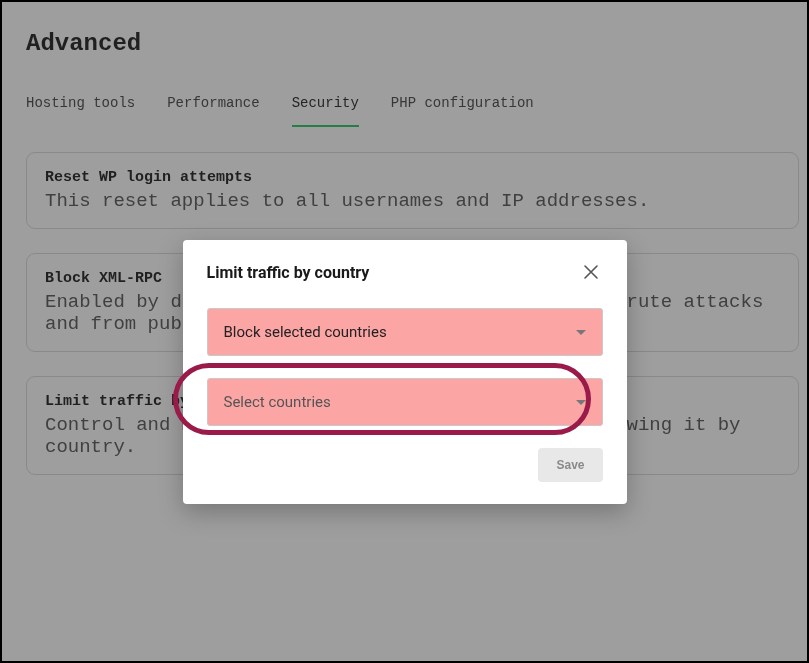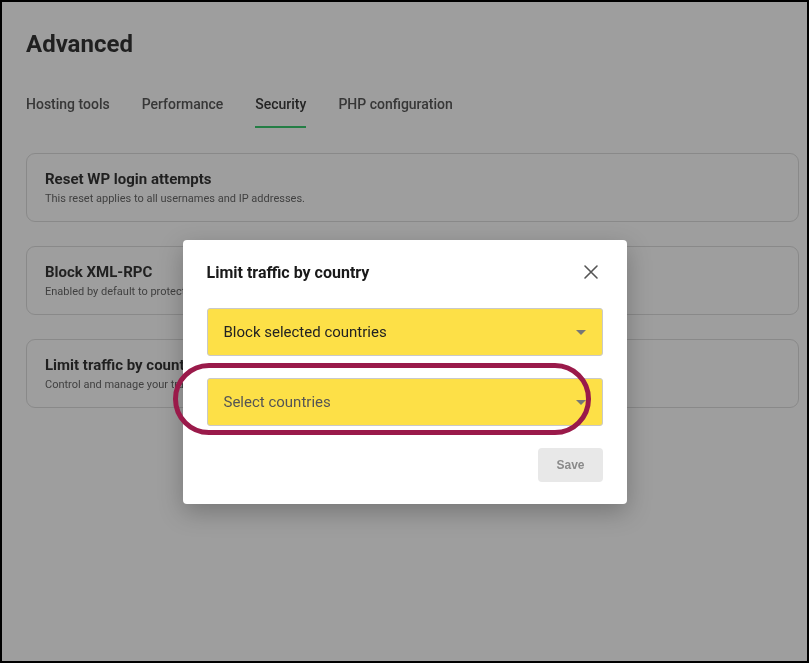--- a/index.html
+++ b/index.html
@@ -6,20 +6,21 @@
   body {
     font-family: -apple-system, BlinkMacSystemFont, "Segoe UI", Roboto, Helvetica, Arial, sans-serif;
     width: 809px; height: 663px;
     border: 2px solid #000;
     position: relative;
     background: #fff;
     overflow: hidden;
   }
   .page {
     padding: 28px 8px 0 24px;
+    font-family: Liberation Mono, monospace;
   }
   .page-title {
     font-size: 24px;
     font-weight: 700;
     color: #1a1a1a;
     margin-bottom: 38px;
   }
   .tabs {
     display: flex;
     gap: 32px;
@@ -43,21 +44,21 @@
     padding: 16px 18px;
     margin-bottom: 24px;
   }
   .card-title {
     font-size: 15px;
     font-weight: 700;
     color: #1a1a1a;
     margin-bottom: 4px;
   }
   .card-desc {
-    font-size: 11px;
+    font-size: 19px;
     color: #555;
   }
   .card-desc a {
     color: #1a62d6;
     text-decoration: none;
   }
   .overlay {
     position: absolute;
     inset: 0;
     background: rgba(40,40,40,0.45);
@@ -96,21 +97,21 @@
   .select {
     width: 100%;
     border: 1px solid #c9c9c9;
     border-radius: 3px;
     padding: 14px 16px;
     font-size: 15px;
     color: #222;
     display: flex;
     justify-content: space-between;
     align-items: center;
-    background: #fde047;
+    background: #fca5a5;
     cursor: pointer;
     margin-bottom: 22px;
   }
   .select.placeholder-text { color: #555; gap: 16px; }
   .caret {
     width: 0; height: 0;
     border-left: 5px solid transparent;
     border-right: 5px solid transparent;
     border-top: 5px solid #777;
   }

